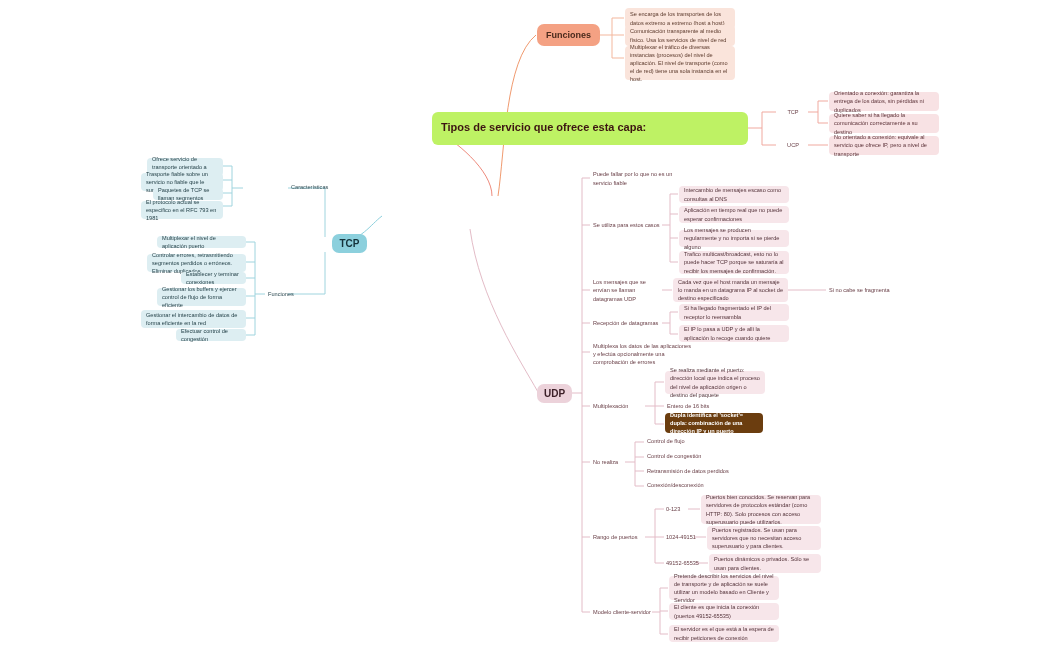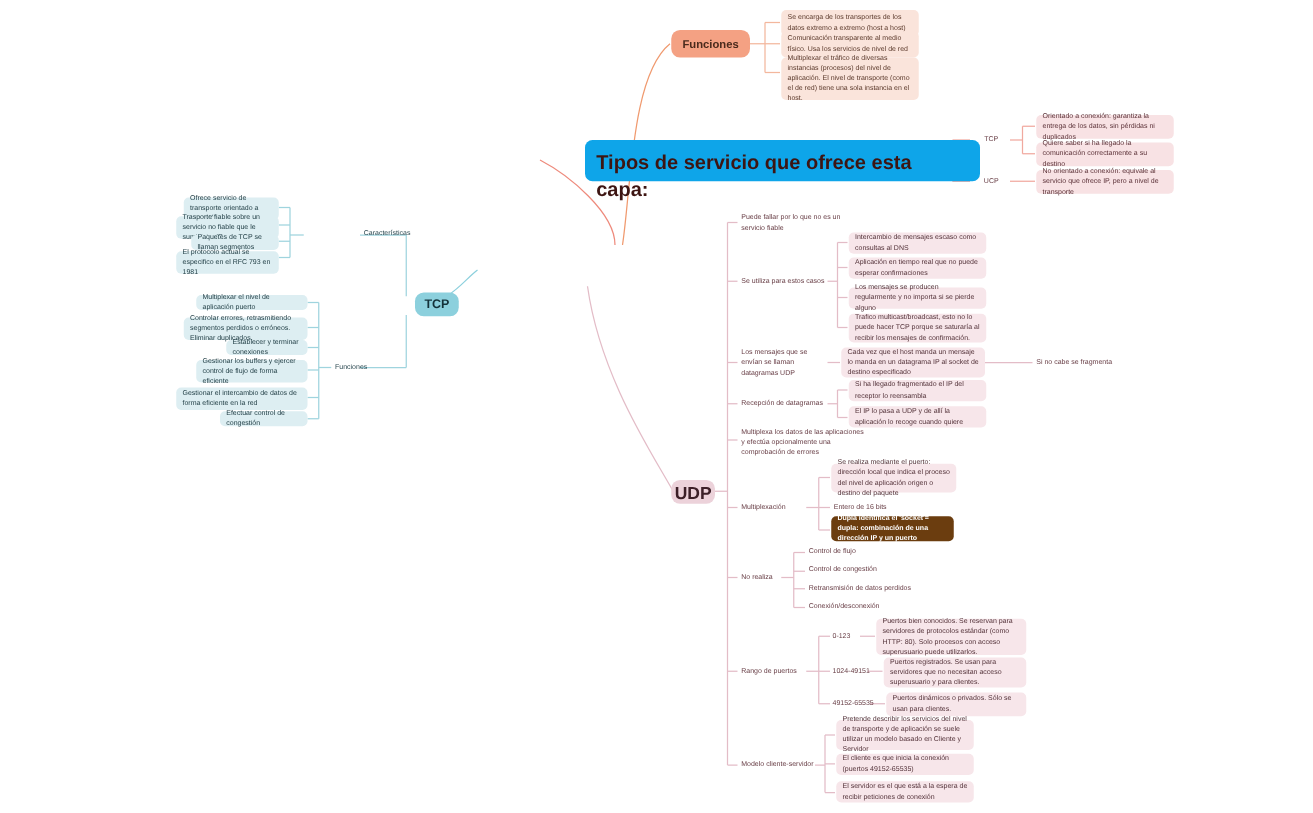--- a/index.html
+++ b/index.html
@@ -25,27 +25,27 @@
   }
 
   
   .pill{
     border-radius:7px;
     display:flex;align-items:center;justify-content:center;
     font-size:9px;font-weight:bold;
   }
   .pill-funciones{background:#f4a183;color:#4a2a1c;}
   .pill-tipos{
-    background:#0ea5e9;color:#3d1512;
+    background:#bef264;color:#3d1512;
     border-radius:6px;
     justify-content:flex-start;align-items:flex-start;
-    padding:8px 9px;font-size:16px;line-height:1.35;font-weight:bold;margin-left:36px;
+    padding:8px 9px;font-size:11px;line-height:1.35;font-weight:bold;
   }
   .pill-tcp{background:#8cd0dd;color:#14323a;border-radius:7px;font-size:10px;}
-  .pill-udp{background:#ecd2da;color:#3d2028;border-radius:7px;font-size:14px;}
+  .pill-udp{background:#ecd2da;color:#3d2028;border-radius:7px;font-size:10px;}
 
   
   .leaf{
     border-radius:4px;
     padding:3px 5px;
     font-size:5.6px;
     line-height:1.45;
     color:#4a3a38;
     display:flex;align-items:center;
   }

